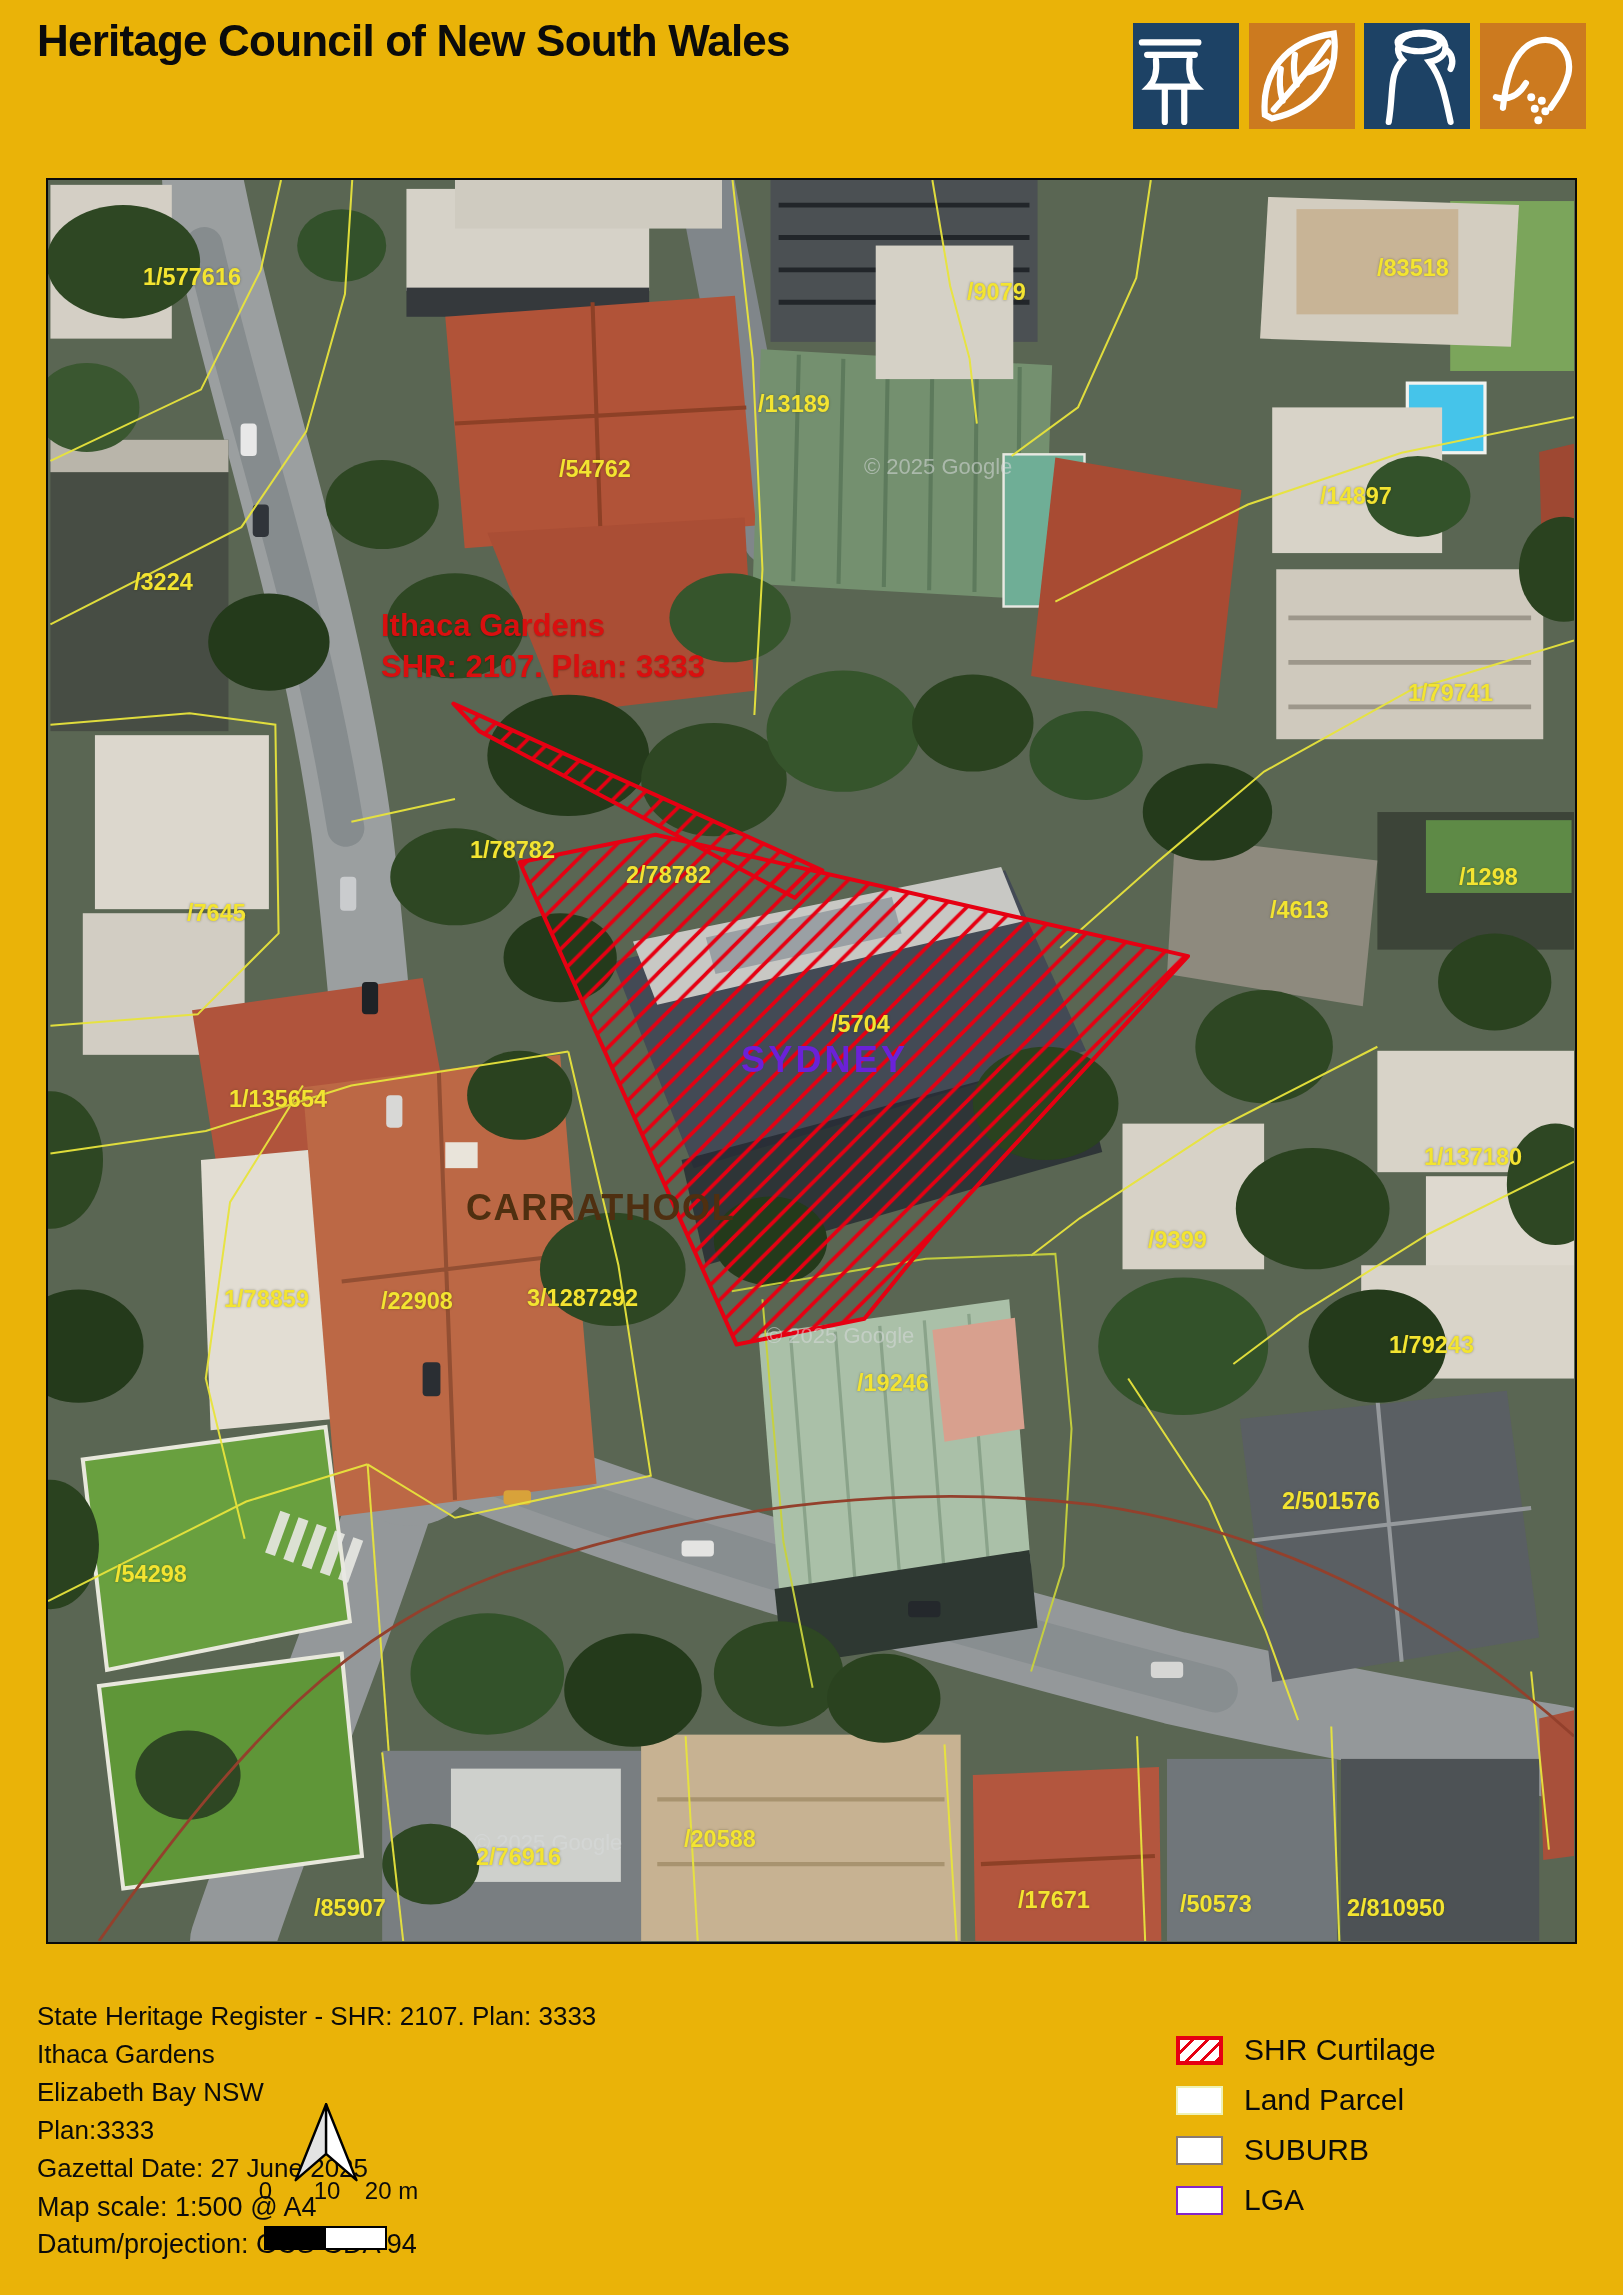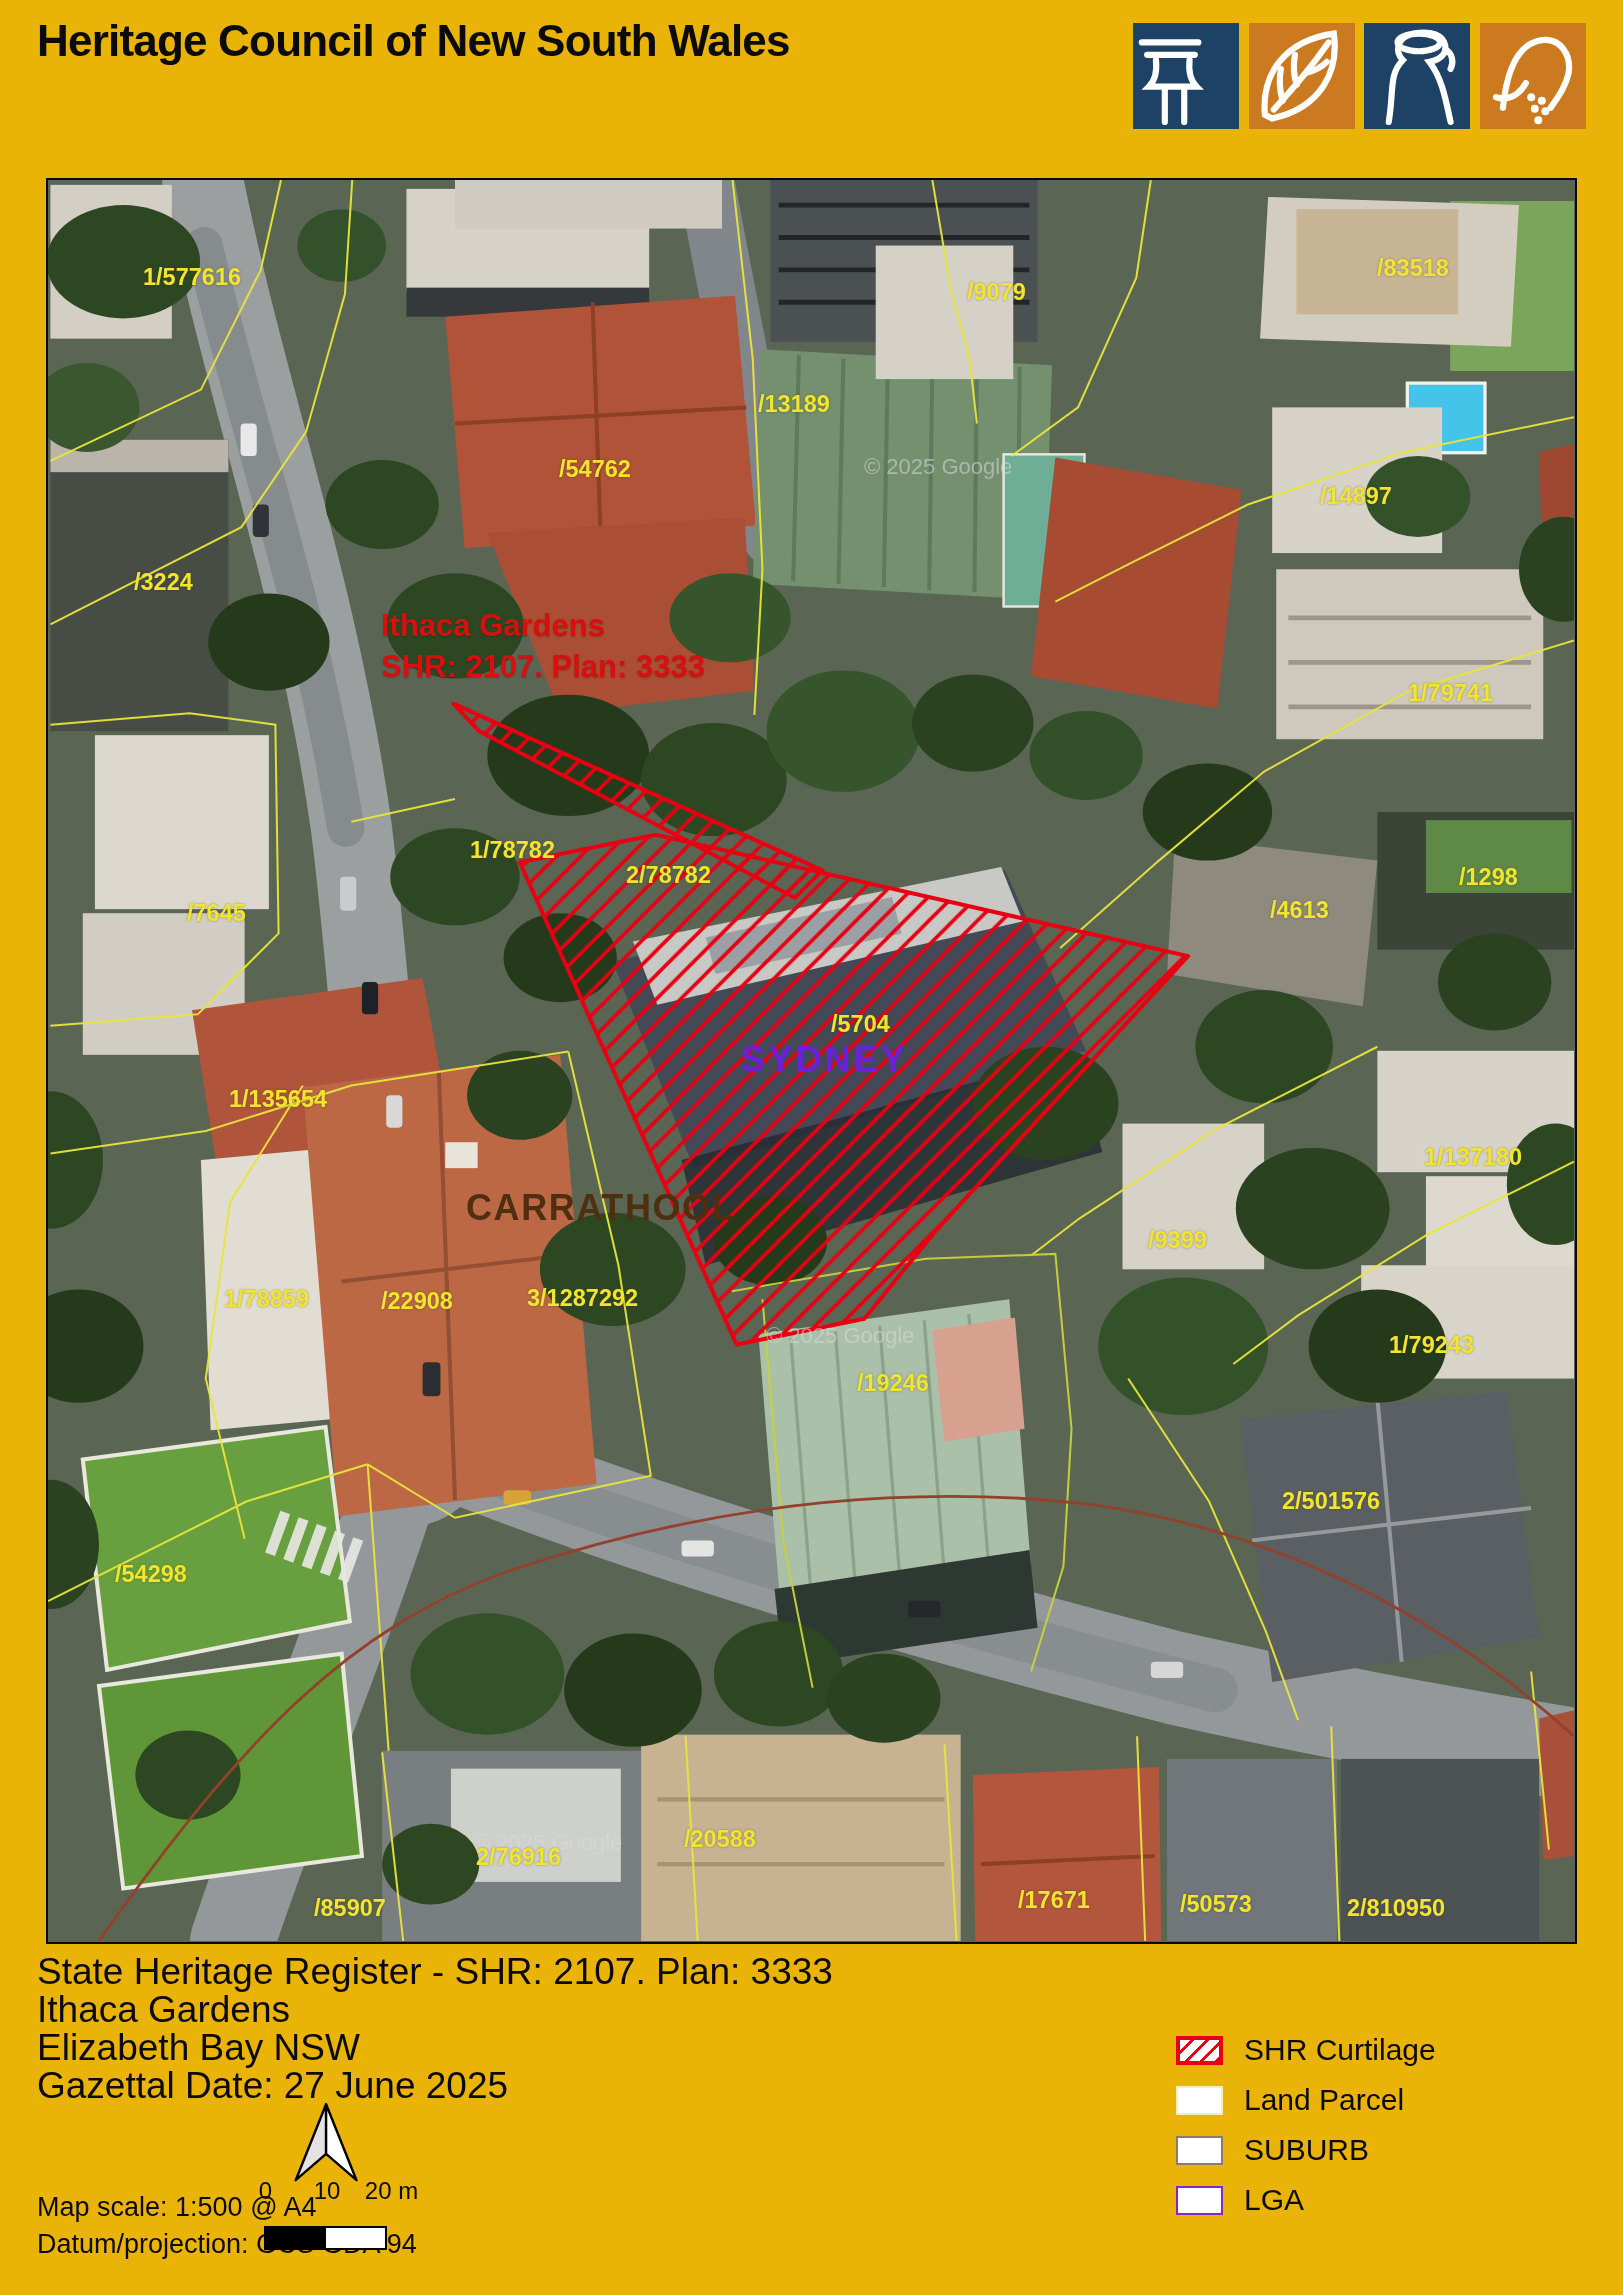--- a/index.html
+++ b/index.html
@@ -21,21 +21,21 @@
         white-space:nowrap;text-shadow:0 0 2.4px rgba(50,50,0,.45);line-height:26px;}
   .shr-label{position:absolute;left:333px;top:425px;font-size:31px;font-weight:bold;
         color:#d90f0f;line-height:41px;white-space:nowrap;text-shadow:0 0.8px 1.6px rgba(0,0,0,.25);}
   .lga-name{position:absolute;left:693px;top:859px;font-size:36px;font-weight:bold;
         color:#6b21d8;letter-spacing:3.2px;white-space:nowrap;}
   .suburb-name{position:absolute;left:418px;top:1007px;font-size:36px;font-weight:bold;
         color:#4f2f10;letter-spacing:1.6px;white-space:nowrap;}
   .watermark{position:absolute;font-size:22px;color:#d8dbdc;opacity:.55;white-space:nowrap;}
 
   
-  #details{position:absolute;left:37px;top:1953px;font-size:37px;line-height:38px;}
+  #details{position:absolute;left:37px;top:1997px;font-size:26px;line-height:38px;}
   #mapscale{position:absolute;left:37px;top:2192px;font-size:27px;}
   #datum{position:absolute;left:37px;top:2229px;font-size:27px;}
   #north-arrow{position:absolute;left:288px;top:2101px;width:77px;height:84px;}
   .tick{position:absolute;top:2177px;font-size:24px;text-align:center;}
   #tick0{left:254px;width:23px;} #tick1{left:311px;width:32px;} #tick2{left:359px;width:65px;}
   #scalebar{position:absolute;left:264px;top:2226px;width:123px;height:24px;
         border:2.4px solid #000;box-sizing:border-box;background:#fff;}
   #scalebar .half{position:absolute;left:0;top:0;width:50%;height:100%;background:#000;}
 
   
@@ -325,20 +325,21 @@
           <span class="parcel-label" style="left: 1132px; top: 1711px;">/50573</span>
           <span class="parcel-label" style="left: 1299px; top: 1715px;">2/810950</span>
         </div>
     </div>
   </div>
 
   <div id="details">
     <div>State Heritage Register - SHR: 2107. Plan: 3333</div>
     <div>Ithaca Gardens</div>
     <div>Elizabeth Bay NSW</div>
+    <div>Plan:3333</div>
     <div>Gazettal Date: 27 June 2025</div>
   </div>
 
   <div id="mapscale">Map scale: 1:500 @ A4</div>
   <div id="datum">Datum/projection: GCS GDA 94</div>
 
   <svg id="north-arrow" viewBox="0 0 95 105">
     <polygon points="47,4 47,66 9,99" fill="#e3e3e3" stroke="#000" stroke-width="3" stroke-linejoin="round"></polygon>
     <polygon points="47,4 85,99 47,66" fill="#ffffff" stroke="#000" stroke-width="3" stroke-linejoin="round"></polygon>
   </svg>

